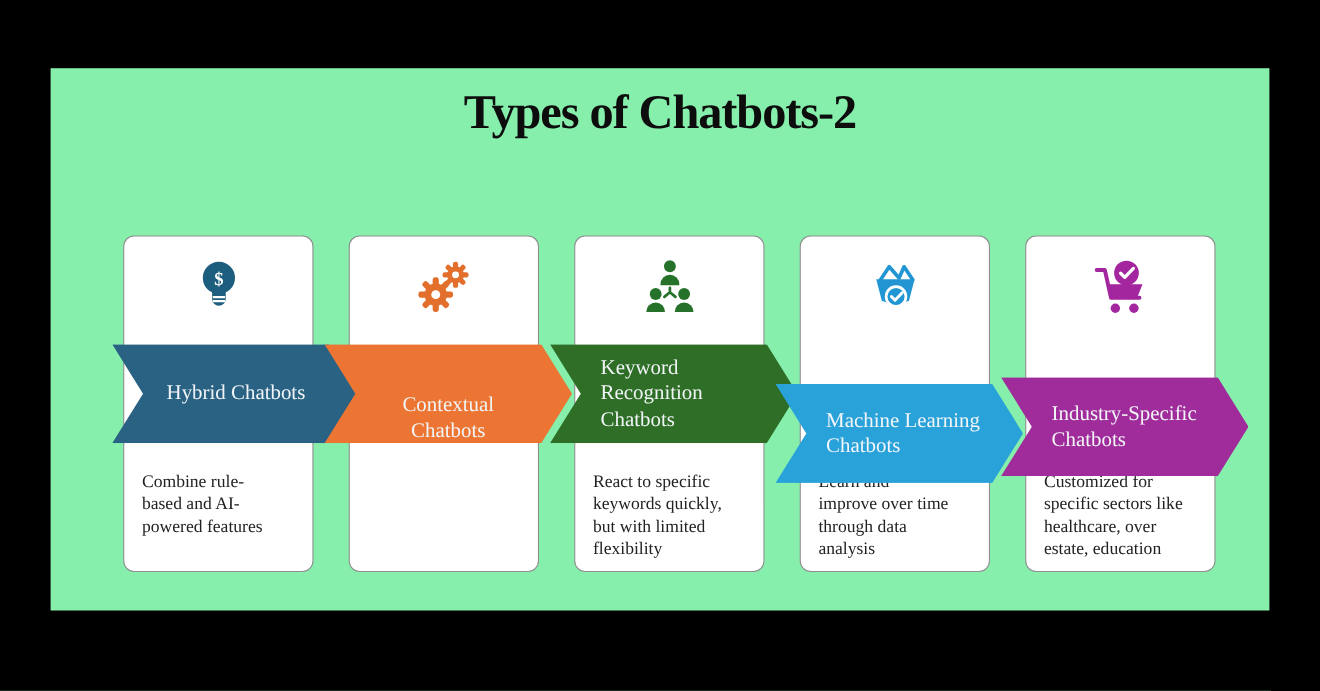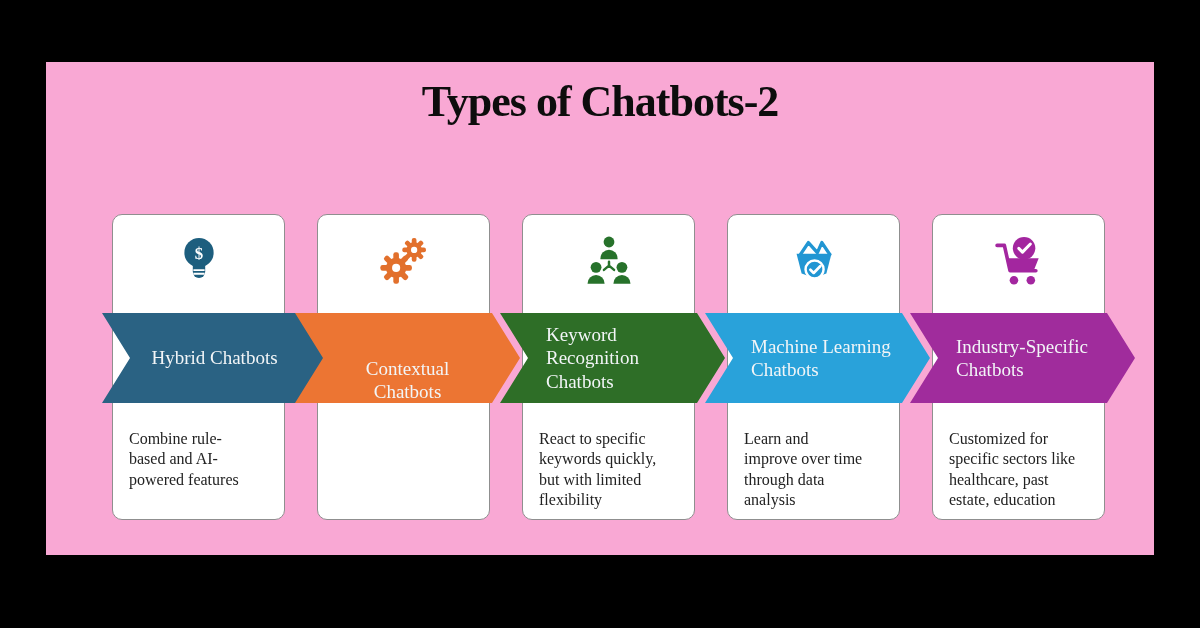--- a/index.html
+++ b/index.html
@@ -5,21 +5,21 @@
   html,body{margin:0;padding:0;}
   body{
     width:1200px;height:628px;
     background:#000;
     position:relative;
     font-family:"Liberation Serif", serif;
     overflow:hidden;
   }
   .slide{
     position:absolute;left:46px;top:62px;width:1108px;height:493px;
-    background:#f9a8d4;
+    background:#86efac;
   }
   .title{
     position:absolute;left:0;top:14px;width:100%;
     text-align:center;
     font-size:44px;font-weight:700;color:#0d0d0d;
     letter-spacing:-1px;
   }
   .card{
     position:absolute;top:152px;width:173px;height:306px;
     border:1px solid #8f8f8f;border-radius:10px;
@@ -41,21 +41,21 @@
     white-space:pre-line;
   }
   .arrow{
     position:absolute;top:251px;width:225px;height:90px;
     clip-path:polygon(0 0, calc(100% - 28px) 0, 100% 50%, calc(100% - 28px) 100%, 0 100%, 28px 50%);
     display:flex;align-items:center;
   }
   .arrow-0{left:56px;}
   .arrow-1{left:249px;}
   .arrow-2{left:454px;}
-  .arrow-3{left:659px;}
+  .arrow-3{left:659px;margin-top:36px;}
   .arrow-4{left:864px;}
   .arrow-label{
     width:100%;
     color:#f2f5f7;
     font-size:19px;line-height:1.22;
     white-space:pre-line;
     padding:0 32px 0 42px;
     box-sizing:border-box;
   }
   .label-center{text-align:center;padding-left:36px;padding-right:36px;}
@@ -145,38 +145,38 @@
         <path d="M4.5 11 h6.5 L16 33.5 h23" stroke="currentColor" stroke-width="3.2" fill="none" stroke-linejoin="round" stroke-linecap="round"></path>
         <path d="M13 22.5 h28.5 l-4 10 h-22 z" fill="currentColor"></path>
         <circle cx="28.5" cy="13.5" r="10" fill="currentColor"></circle>
         <path d="M23.8 13.7 l3.3 3.3 l7 -7.2" stroke="#ffffff" stroke-width="2.7" fill="none" stroke-linecap="round" stroke-linejoin="round"></path>
         <circle cx="19.5" cy="42" r="3.8" fill="currentColor"></circle>
         <circle cx="34.5" cy="42" r="3.8" fill="currentColor"></circle>
       </svg>
     </div>
     <div class="desc">Customized for
 specific sectors like
-healthcare, past
+healthcare, over
 estate, education</div>
   </div>
 
   <div class="arrow arrow-0" style="background: rgb(42, 98, 131);">
     <div class="arrow-label label-center">Hybrid Chatbots</div>
   </div>
   <div class="arrow arrow-1" style="background: rgb(236, 117, 51); align-items: flex-end;">
     <div class="arrow-label label-center">Contextual
 Chatbots</div>
   </div>
   <div class="arrow arrow-2" style="background: rgb(46, 110, 39);">
     <div class="arrow-label label-left">Keyword
 Recognition
 Chatbots</div>
   </div>
   <div class="arrow arrow-3" style="background: rgb(41, 162, 218);">
     <div class="arrow-label label-left">Machine Learning
 Chatbots</div>
   </div>
-  <div class="arrow arrow-4" style="background: rgb(160, 44, 156);">
+  <div class="arrow arrow-4" style="background: rgb(160, 44, 156); margin-top: 30px;">
     <div class="arrow-label label-left">Industry-Specific
 Chatbots</div>
   </div>
 
 </div>
 
 </body></html>

